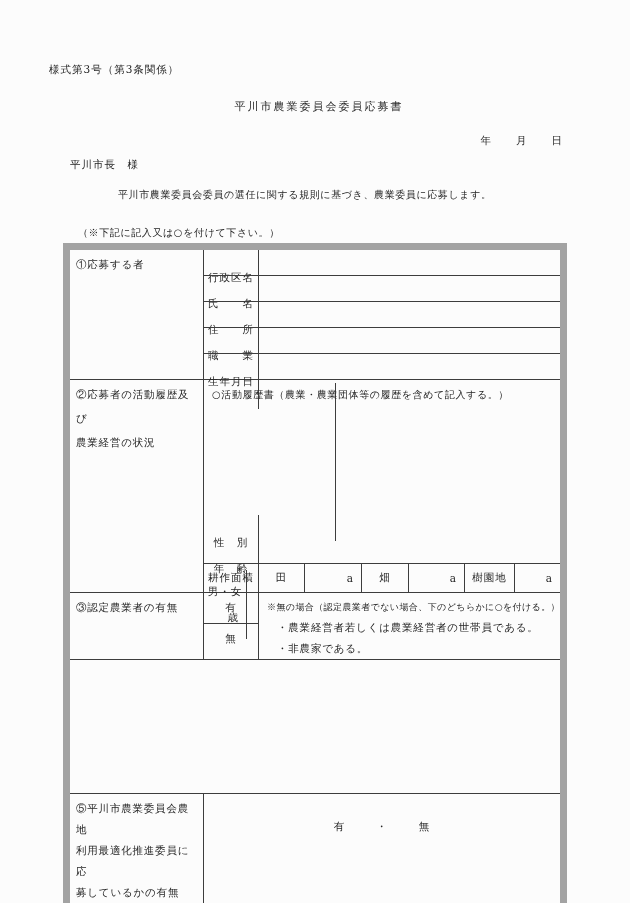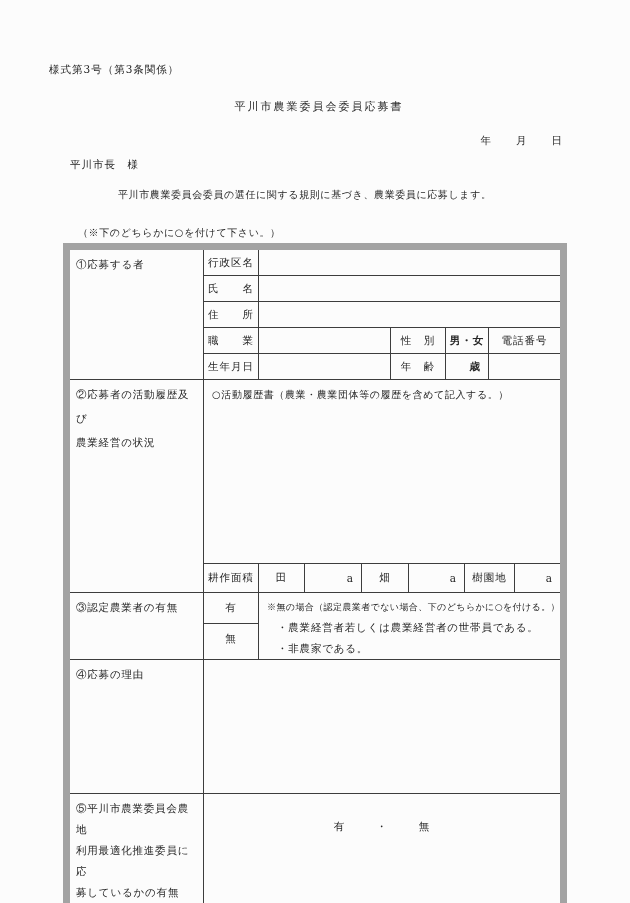--- a/index.html
+++ b/index.html
@@ -43,25 +43,25 @@
 
   .row { display:flex; border-top:1px solid #3d3d3d; }
   .row:first-child { border-top:none; }
   .cell {
     box-sizing:border-box;
     border-right:1px solid #3d3d3d;
     display:flex; align-items:center;
     overflow:hidden; white-space:nowrap;
   }
   .cell:last-child { border-right:none; }
-  .h25 { height:25px; }
+  .h25 { height:25px;flex-direction:column; }
   .h28 { height:28px;margin-top:44px; }
   .w55  { flex:0 0 55px; width:55px; }
   .w132 { flex:0 0 132px; width:132px; }
-  .w43  { flex:0 0 43px; width:43px;font-weight:bold; }
+  .w43  { flex:0 0 43px; width:43px; }
   .w46  { flex:0 0 46px; width:46px; }
   .w57  { flex:0 0 57px; width:57px; }
   .w47  { flex:0 0 47px; width:47px; }
   .w56  { flex:0 0 56px; width:56px; }
   .w50  { flex:0 0 50px; width:50px; }
   .grow { flex:1 1 auto; }
   .center { justify-content:center; }
   .right  { justify-content:flex-end; padding-right:7px; }
 
   .activity-area { height:139px; box-sizing:border-box; padding:8px 8px 0 8px; }
@@ -89,21 +89,21 @@
   <div class="doc-title">平川市農業委員会委員応募書</div>
 
   <div class="txt date-line">
     <span>年</span><span>月</span><span>日</span>
   </div>
 
   <div class="txt addressee">平川市長　様</div>
 
   <div class="txt declaration">平川市農業委員会委員の選任に関する規則に基づき、農業委員に応募します。</div>
 
-  <div class="txt instruction">（※下のどちらかに○を付けて下さい。）</div>
+  <div class="txt instruction">（※下記に記入又は○を付けて下さい。）</div>
 
   <div class="form-table">
 
     <div class="section">
       <div class="col-a">①応募する者</div>
       <div class="col-rest">
         <div class="row h25">
           <div class="cell w55 center">行政区名</div>
           <div class="cell grow"></div>
         </div>
@@ -162,21 +162,20 @@
         </div>
         <div class="cert-note">
           <div class="small-note">※無の場合（認定農業者でない場合、下のどちらかに○を付ける。）</div>
           <div class="opt">・農業経営者若しくは農業経営者の世帯員である。</div>
           <div class="opt">・非農家である。</div>
         </div>
       </div>
     </div>
 
     <div class="section">
-      <div class="col-a">④応募の理由</div>
       <div class="col-rest">
         <div class="reason-area"></div>
       </div>
     </div>
 
     <div class="section">
       <div class="col-a sec5-label">
         <div>⑤平川市農業委員会農地</div>
         <div>利用最適化推進委員に応</div>
         <div>募しているかの有無</div>

